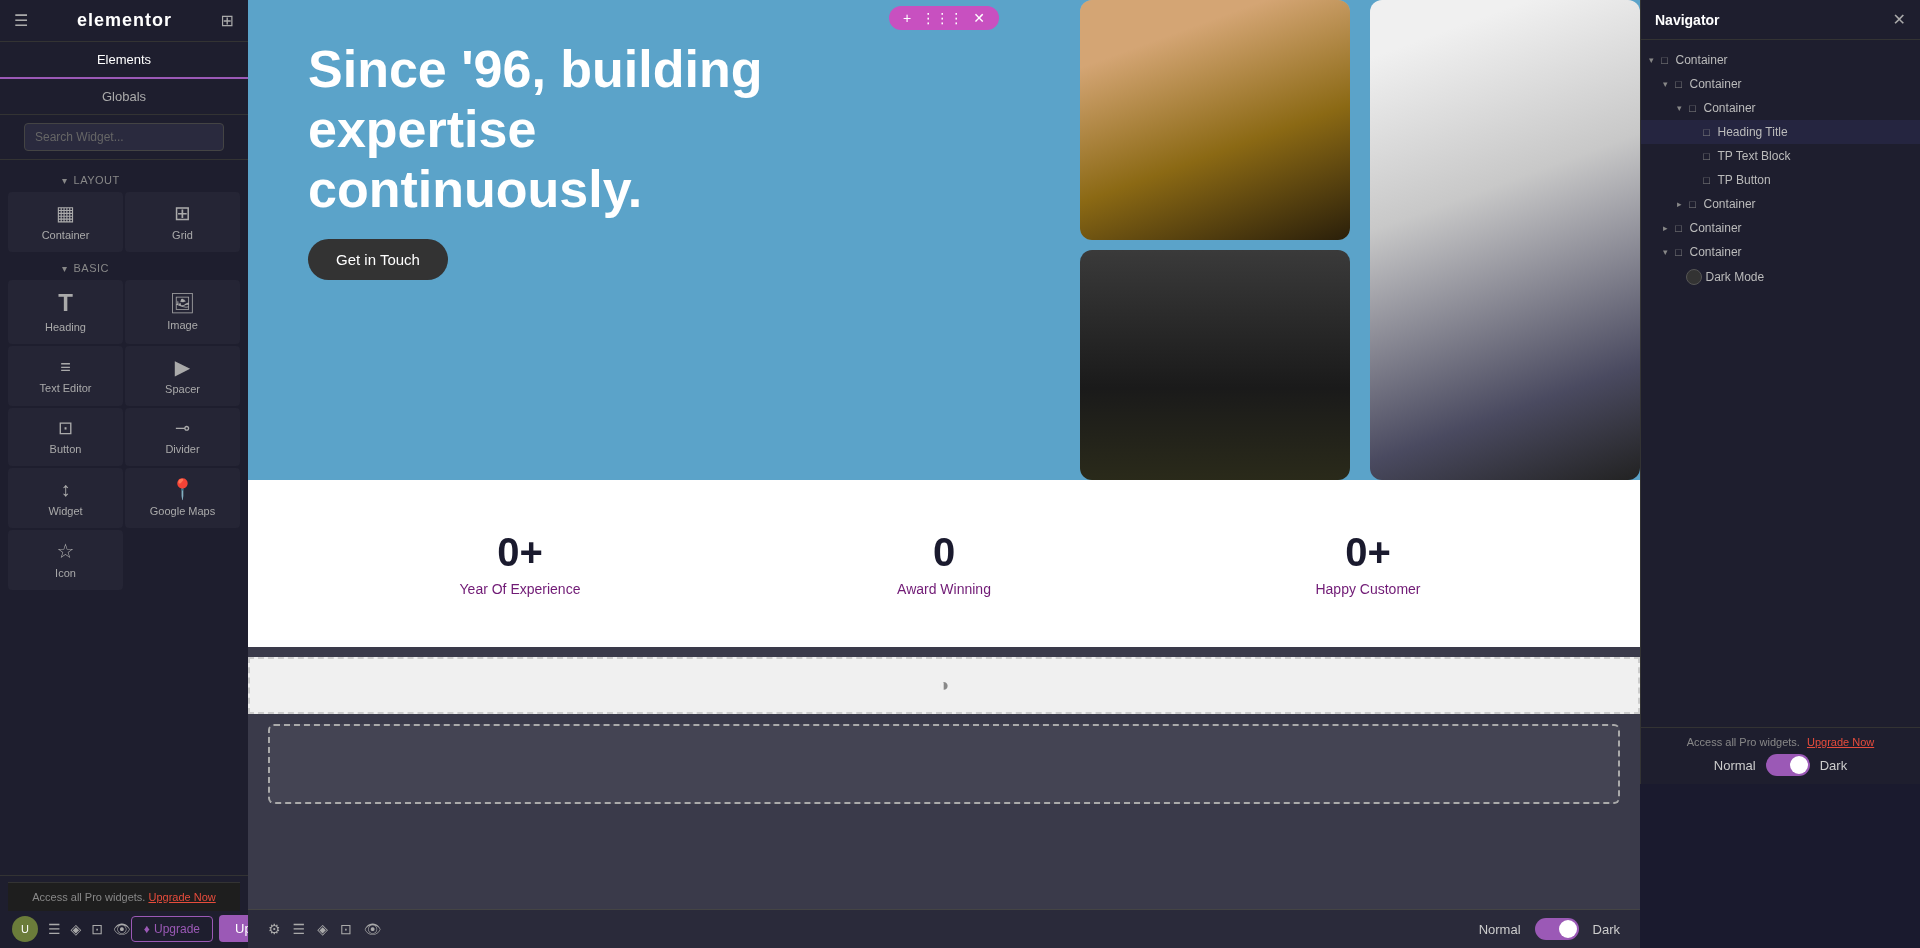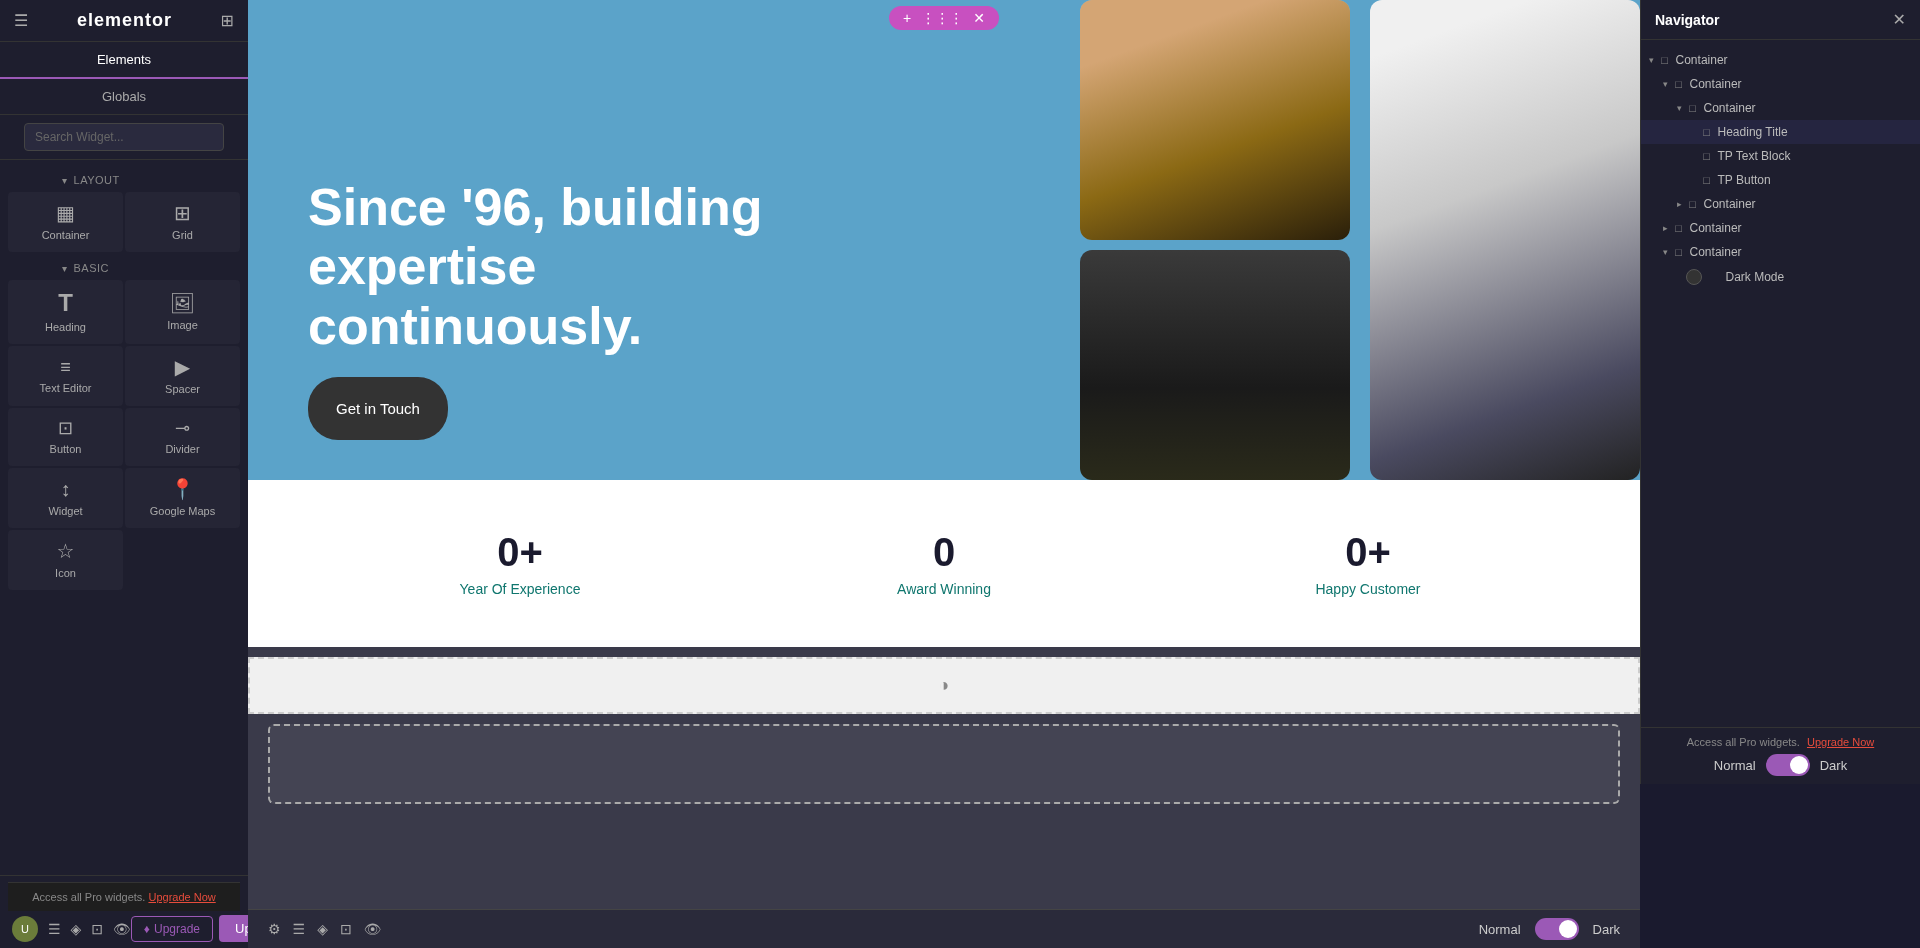--- a/index.html
+++ b/index.html
@@ -173,21 +173,21 @@
       overflow-y: auto;
     }
     .canvas-content::-webkit-scrollbar { width: 6px; }
     .canvas-content::-webkit-scrollbar-thumb { background: #555; }
 
     
     .hero-section {
       background: #5ba3c9;
       min-height: 480px;
       display: flex;
-      align-items: flex-end;
+      align-items: flex-start;
       padding: 40px 60px;
       position: relative;
       overflow: hidden;
     }
     .hero-text { flex: 1; max-width: 520px; z-index: 2; }
     .hero-title {
       font-size: 52px;
       font-weight: 700;
       color: #fff;
       line-height: 1.15;
@@ -197,21 +197,21 @@
       font-size: 15px;
       color: rgba(255,255,255,0.9);
       line-height: 1.7;
       margin-bottom: 30px;
       max-width: 430px;
     }
     .hero-btn {
       background: #333;
       color: #fff;
       border: none;
-      padding: 23px 28px;
+      padding: 12px 28px;
       border-radius: 30px;
       font-size: 15px;
       cursor: pointer;
     }
 
     .hero-images {
       display: flex;
       gap: 20px;
       position: absolute;
       right: 0;
@@ -244,21 +244,21 @@
       text-align: center;
       padding: 10px;
     }
     .stat-number {
       font-size: 40px;
       font-weight: 700;
       color: #1a1a2e;
     }
     .stat-label {
       font-size: 14px;
-      color: #0f766e;
+      color: #701a75;
       margin-top: 6px;
     }
 
     
     .toggle-section {
       background: #f0f0f0;
       padding: 16px 60px;
       display: flex;
       align-items: center;
       justify-content: center;
@@ -594,21 +594,21 @@
 
     <div class="nav-item nav-indent-1">
       <span class="nav-chevron">▾</span>
       <span class="nav-icon">□</span>
       <span>Container</span>
     </div>
 
     <div class="nav-item nav-indent-2">
       <span class="nav-chevron" style="visibility:hidden;">▾</span>
       <div class="nav-toggle"></div>
-      <span style="margin-left:20px;">Dark Mode</span>
+      <span style="margin-left:0;">Dark Mode</span>
     </div>
   </div>
 
   <div style="border-top:1px solid #333;padding:8px 12px;">
     <div style="font-size:11px;color:#888;text-align:center;">
       <span>Access all Pro widgets.</span>
       <a style="color:#e74c3c;text-decoration:underline;margin-left:4px;cursor:pointer;">Upgrade Now</a>
     </div>
     <div style="display:flex;align-items:center;justify-content:center;gap:10px;margin-top:6px;">
       <span style="font-size:13px;color:#ccc;">Normal</span>

